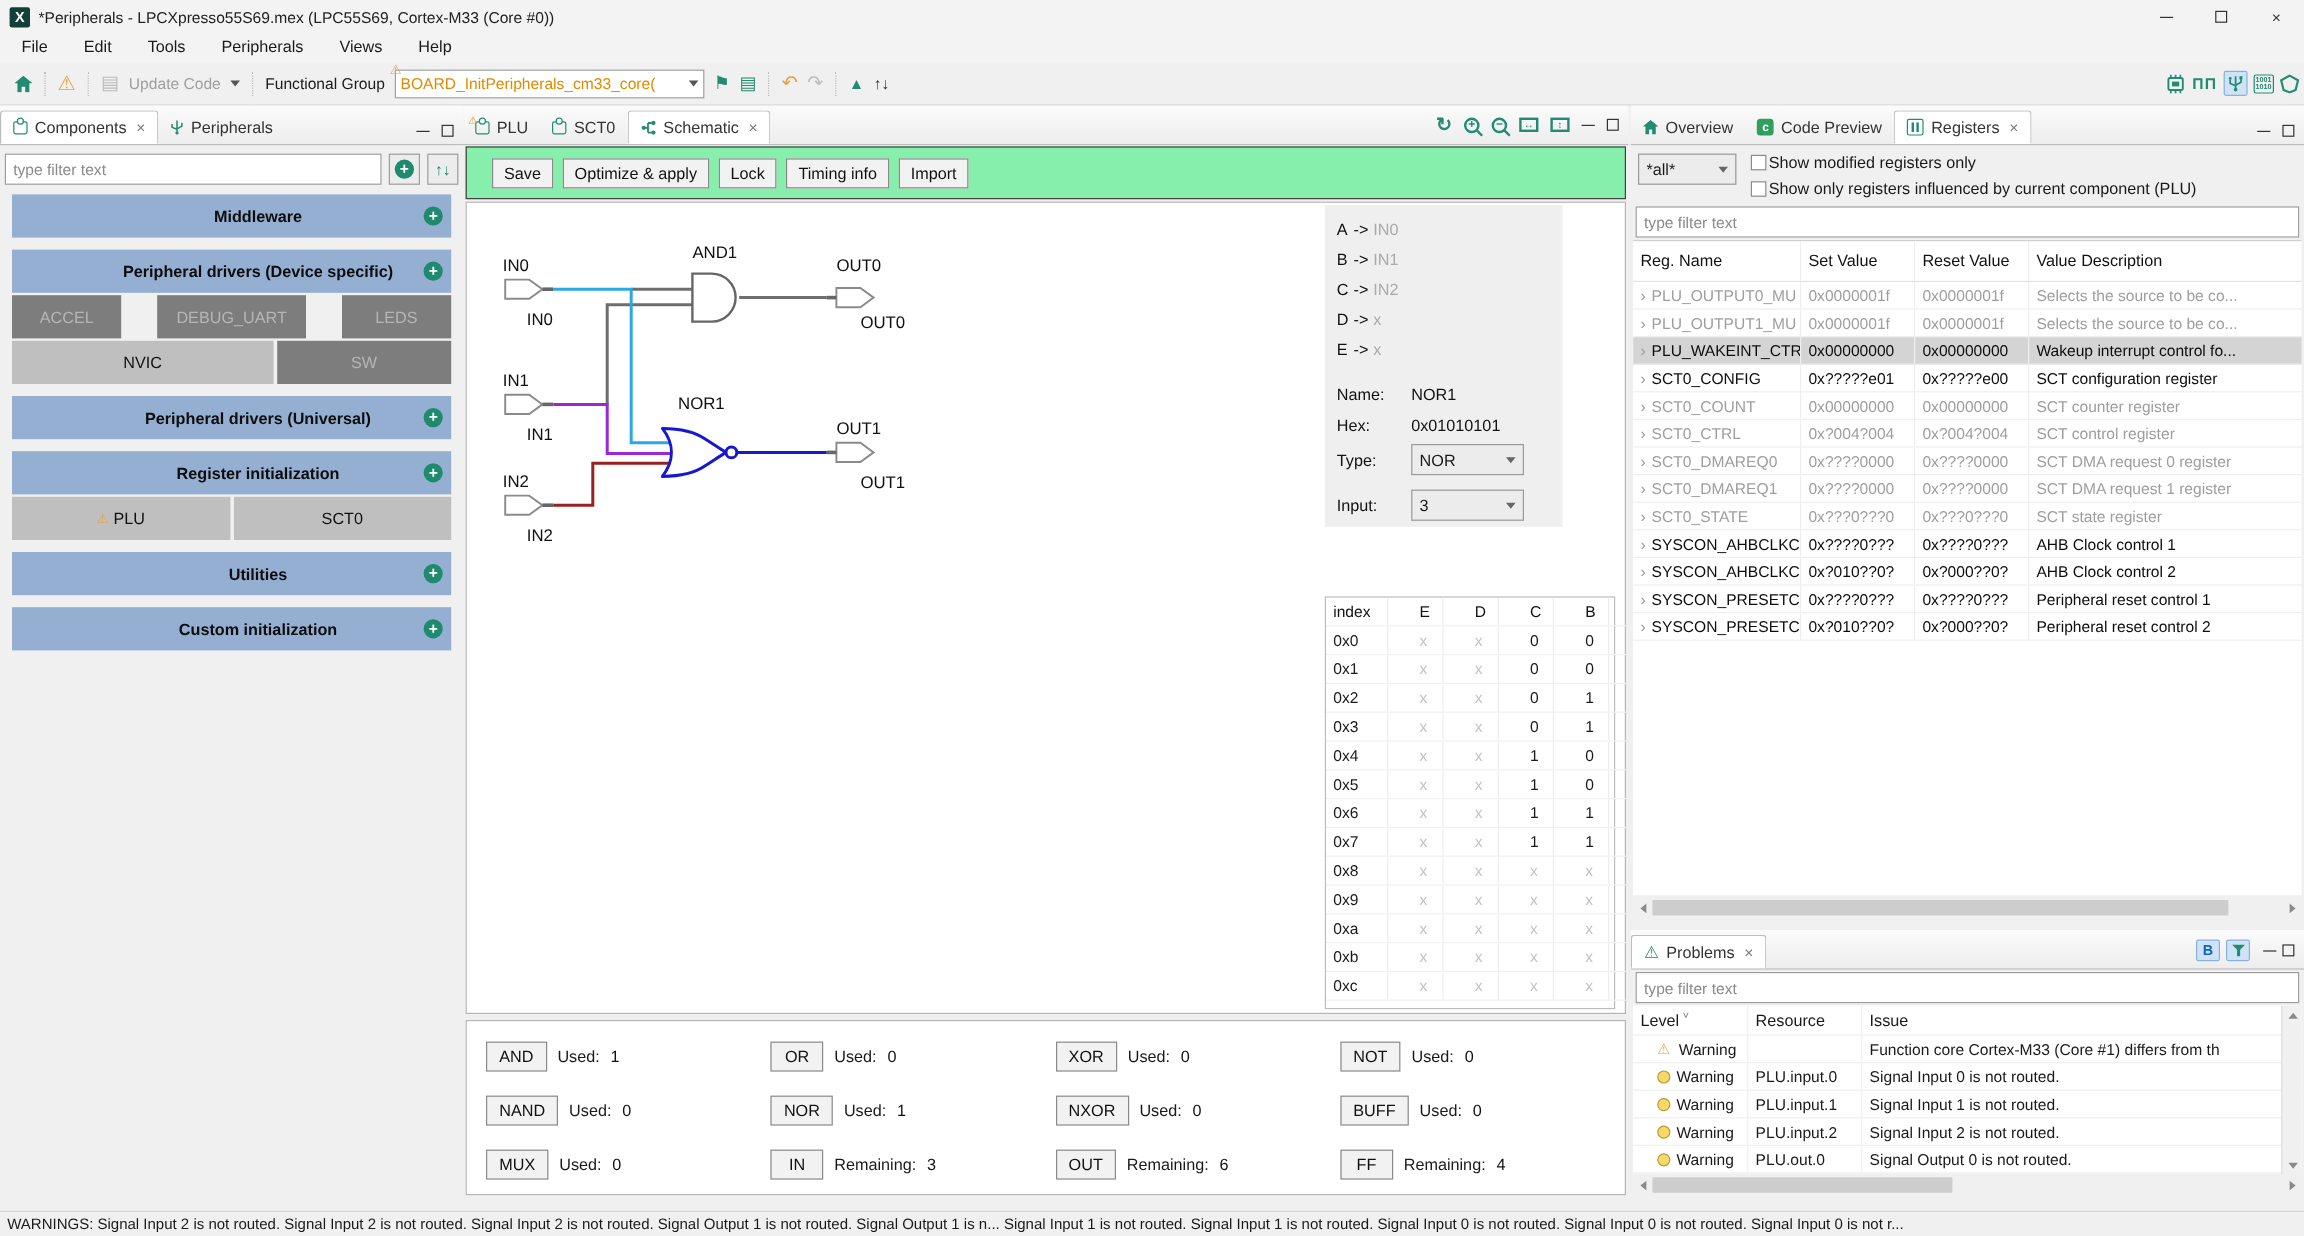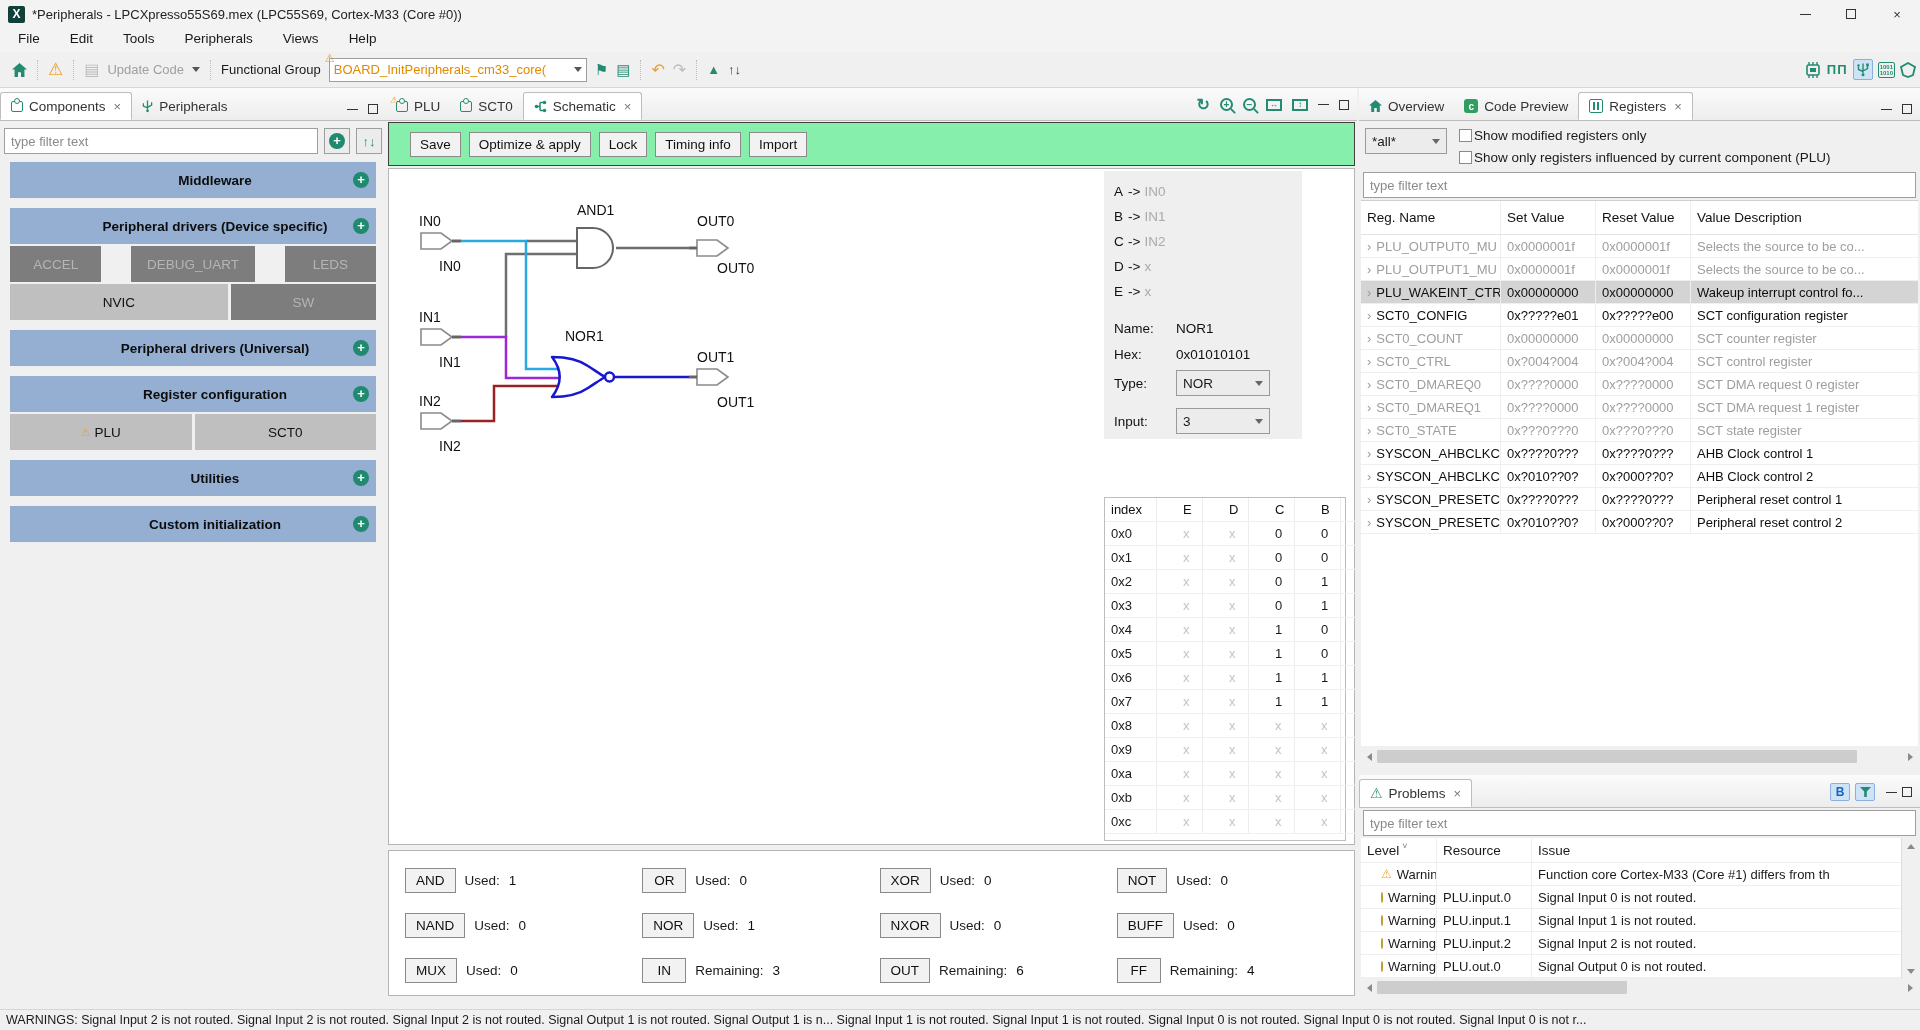--- a/index.html
+++ b/index.html
@@ -192,21 +192,21 @@
   #problems { position:absolute; left:0; top:687px; right:0; bottom:0; }
   .probtri { color:#2d8c6e; font-size:14px; line-height:1; }
   .bluebtn { border:1px solid #8ab1dd; background:#cfe3f7; border-radius:2px; width:20px; height:18px;
     display:flex; align-items:center; justify-content:center; font-size:12px; font-weight:bold; color:#1565c0; }
   #prob-filter { position:absolute; left:4px; top:35px; width:553px; }
   #probtable { position:absolute; left:2px; top:63px; width:557px; height:140px; background:#fff; }
   .prow2 { display:flex; height:23px; align-items:center; border-bottom:1px solid #efefef; font-size:13px; }
   .prow2.hdr { height:25px; font-size:13.5px; }
   .pc { height:100%; display:flex; align-items:center; border-right:1px solid #efefef;
     padding-left:6px; overflow:hidden; white-space:nowrap; }
-  .pc.lvl { width:76px; }
+  .pc.lvl { width:96px; }
   .pc.res { width:95px; }
   .pc.iss { flex:1; border-right:none; }
   .lvlic { margin:0 5px 0 14px; width:13px; display:inline-flex; }
   .lvlic.tri::before { content:'⚠'; color:#e8a132; font-size:12px; }
   .lvlic.bulb { width:11px; height:11px; border-radius:50%; background:#f7d96a; border:1px solid #bd9a34; }
   #prob-hscroll { left:2px; right:2px; top:204px; }
   .sortmark { font-size:9px; color:#777; margin-left:3px; transform:translateY(-4px); display:inline-block; }
 
   
   #statusbar { position:absolute; left:0; bottom:0; width:1920px; height:21px; background:#f0f0f0;
@@ -363,21 +363,21 @@
   </div>
   <div class="subrow" style="top:196px;">
     <span class="subbtn lite" style="flex:1.5;">NVIC</span>
     <span class="subbtn dark">SW</span>
   </div>
   <div class="cat" style="top:242px;">
     <span>Peripheral drivers (Universal)</span>
       <span class="pluscirc">+</span>
     </div>
   <div class="cat" style="top:288px;">
-    <span>Register configuration</span>
+    <span>Register initialization</span>
       <span class="pluscirc">+</span>
     </div>
   <div class="subrow" style="top:326px;">
     <span class="subbtn lite">
         <span class="miniwarn">⚠</span>
         <span>PLU</span>
       </span>
     <span class="subbtn lite">SCT0</span>
   </div>
   <div class="cat" style="top:372px;">

